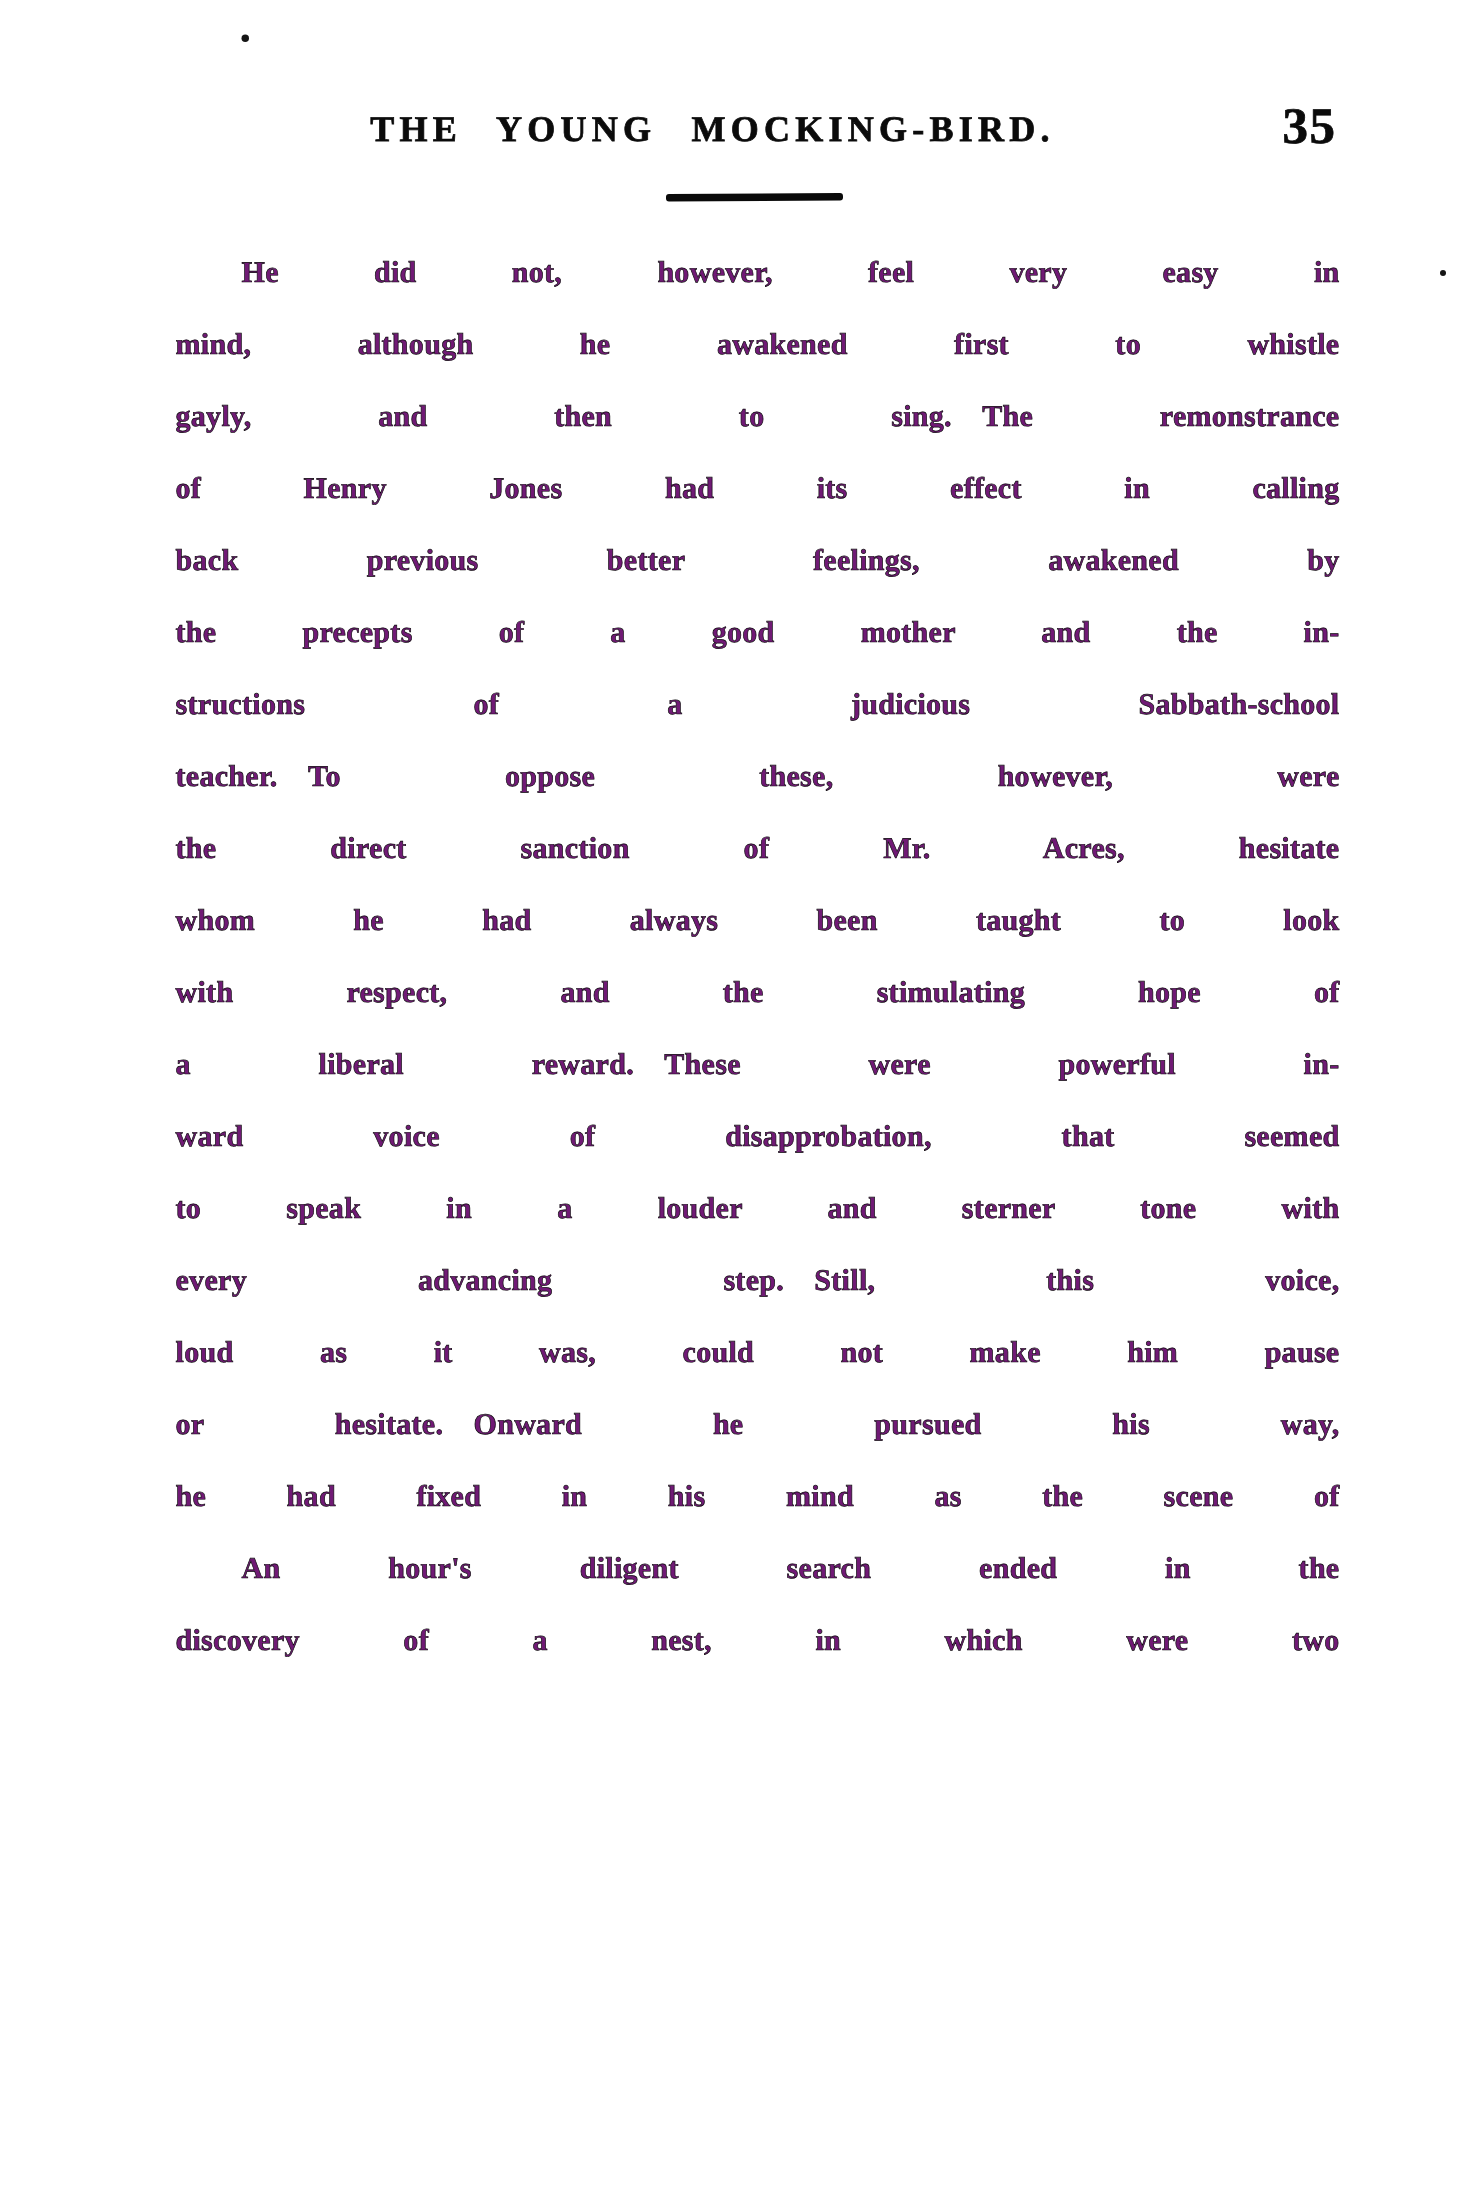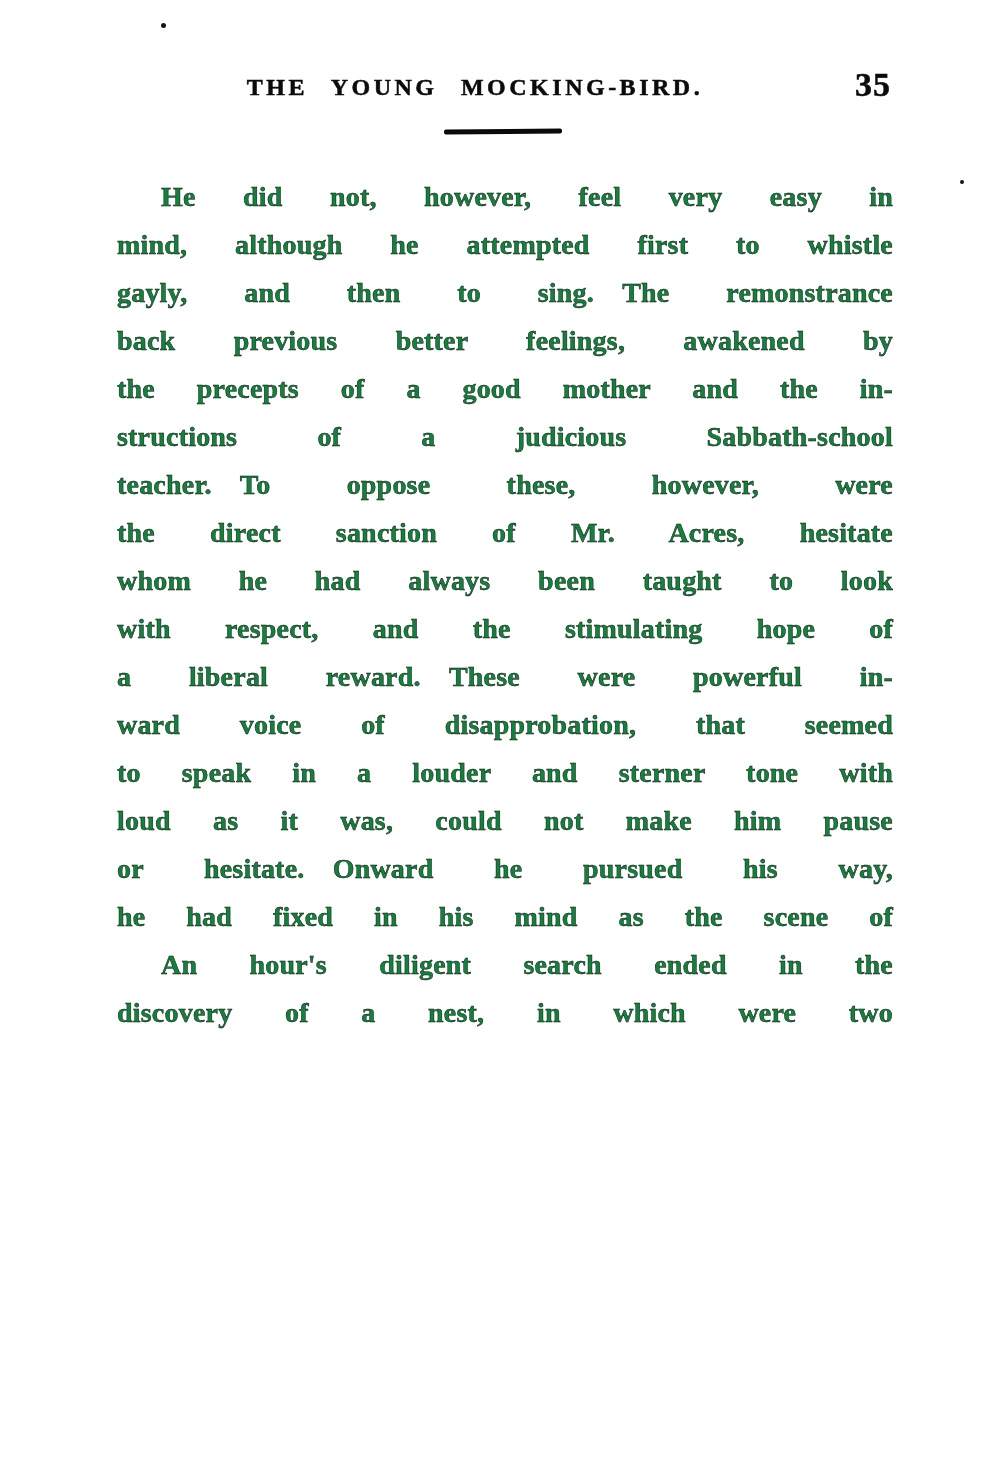--- a/index.html
+++ b/index.html
@@ -54,26 +54,26 @@
     width: 118px;
     height: 5px;
     background: #0a0a0a;
     border-radius: 2px;
     transform: rotate(-0.4deg);
   }
   
   .text-body {
     position: absolute;
     left: 117px;
-    top: 173px;
+    top: 158px;
     width: 776px;
-    font-size: 28px;
+    font-size: 20px;
     font-weight: bold;
     letter-spacing: 0.2px;
-    color: #15803d;
+    color: #701a75;
     -webkit-text-stroke: 0.45px #0b0b0b;
   }
   .line {
     height: 48px;
     line-height: 48px;
     text-align: justify;
     text-align-last: justify;
   }
   .line.indent {
     text-indent: 44px;
@@ -103,32 +103,34 @@
   <header class="header">
     <div class="running-title">THE YOUNG MOCKING-BIRD.</div>
     <div class="page-number">35</div>
   </header>
 
   <div class="divider"></div>
 
   <main class="text-body">
       <div>
         <div class="line indent">He did not, however, feel very easy in</div>
-        <div class="line">mind, although he attempted first to whistle</div>
+        <div class="line">mind, although he awakened first to whistle</div>
         <div class="line">gayly, and then to sing. The remonstrance</div>
+        <div class="line">of Henry Jones had its effect in calling</div>
         <div class="line">back previous better feelings, awakened by</div>
         <div class="line">the precepts of a good mother and the in-</div>
         <div class="line">structions of a judicious Sabbath-school</div>
         <div class="line">teacher. To oppose these, however, were</div>
         <div class="line">the direct sanction of Mr. Acres, hesitate</div>
         <div class="line">whom he had always been taught to look</div>
         <div class="line">with respect, and the stimulating hope of</div>
         <div class="line">a liberal reward. These were powerful in-</div>
         <div class="line">ward voice of disapprobation, that seemed</div>
         <div class="line">to speak in a louder and sterner tone with</div>
+        <div class="line">every advancing step. Still, this voice,</div>
         <div class="line">loud as it was, could not make him pause</div>
         <div class="line">or hesitate. Onward he pursued his way,</div>
         <div class="line">he had fixed in his mind as the scene of</div>
       </div>
       <div>
         <div class="line indent">An hour's diligent search ended in the</div>
         <div class="line">discovery of a nest, in which were two</div>
       </div>
     </main>
 

